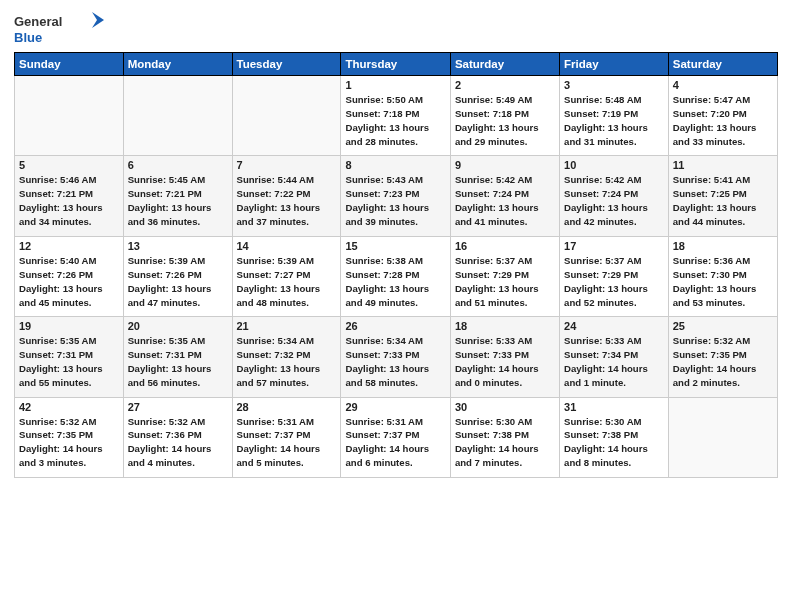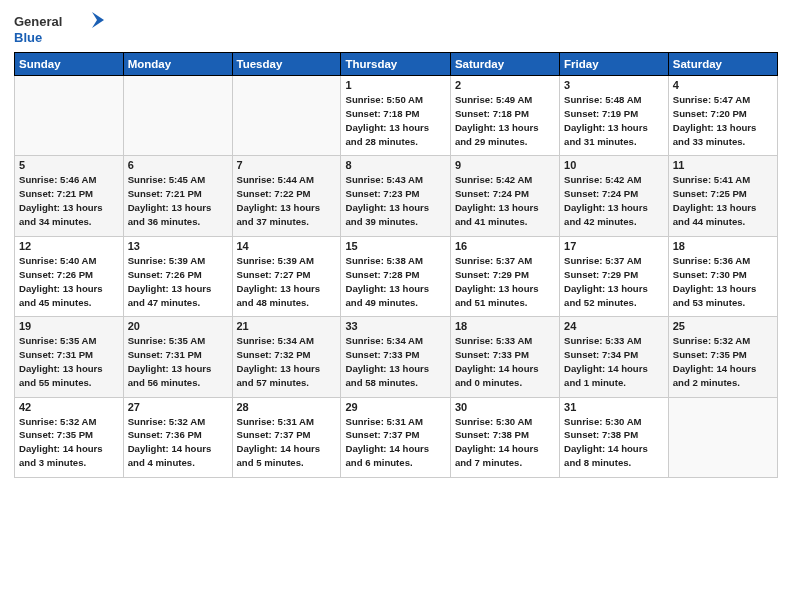--- a/index.html
+++ b/index.html
@@ -202,21 +202,21 @@
           </td>
           <td>
             <span class="day-number">20</span>
             <div class="day-info">Sunrise: 5:35 AM<br>Sunset: 7:31 PM<br>Daylight: 13 hours and 56 minutes.</div>
           </td>
           <td>
             <span class="day-number">21</span>
             <div class="day-info">Sunrise: 5:34 AM<br>Sunset: 7:32 PM<br>Daylight: 13 hours and 57 minutes.</div>
           </td>
           <td>
-            <span class="day-number">33</span>
+            <span class="day-number">26</span>
             <div class="day-info">Sunrise: 5:34 AM<br>Sunset: 7:33 PM<br>Daylight: 13 hours and 58 minutes.</div>
           </td>
           <td>
             <span class="day-number">18</span>
             <div class="day-info">Sunrise: 5:33 AM<br>Sunset: 7:33 PM<br>Daylight: 14 hours and 0 minutes.</div>
           </td>
           <td>
             <span class="day-number">24</span>
             <div class="day-info">Sunrise: 5:33 AM<br>Sunset: 7:34 PM<br>Daylight: 14 hours and 1 minute.</div>
           </td>

